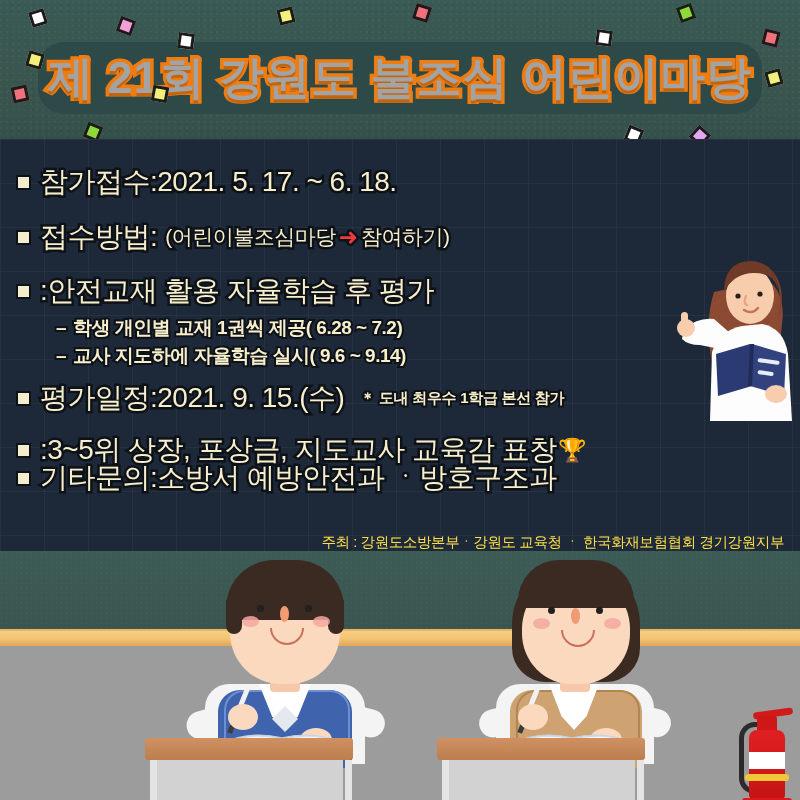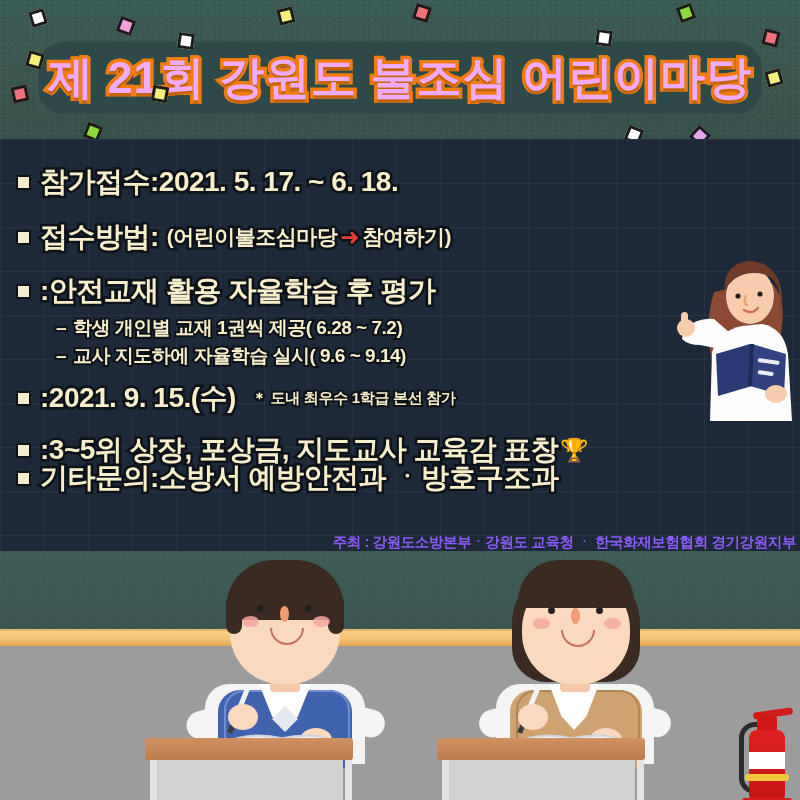--- a/index.html
+++ b/index.html
@@ -20,21 +20,21 @@
     background-size:6px 6px,7px 7px,100% 100%;
   }
   .title-plate{
     position:absolute;left:38px;top:42px;width:724px;height:72px;
     background:#2e4a48;border-radius:26px;
   }
   .title-text{
     position:absolute;left:0;top:0;width:724px;height:72px;
     display:flex;align-items:center;justify-content:center;
     font-size:45px;font-weight:bold;letter-spacing:1px;
-    color:#f0abfc;
+    color:#a3a3a3;
     -webkit-text-stroke:7px #f07c10;
     paint-order:stroke fill;
     text-shadow:0 3px 0 rgba(0,0,0,.18);
     white-space:nowrap;
   }
 
   
   .confetti{position:absolute;width:16px;height:16px;border:3px solid #1b1b1b;box-sizing:border-box;}
 
   
@@ -48,21 +48,21 @@
   }
 
   .lines{position:absolute;left:0;top:139px;width:800px;height:412px;}
 
   .row{position:absolute;display:flex;align-items:center;white-space:nowrap;}
   .bullet-sq{
     display:inline-block;width:11px;height:11px;background:#f3eccd;
     margin-right:11px;box-shadow:0 0 0 2px #0d1118;flex:none;
   }
   .maintext{
-    font-size:28px;font-weight:bold;color:#f7eecb;
+    font-size:28px;font-weight:normal;color:#f7eecb;
     -webkit-text-stroke:5px #0d1118;paint-order:stroke fill;
     letter-spacing:-.5px;
   }
   .paren{font-size:21px;}
   .arrow{color:#ef3b3b;font-size:23px;padding:0 3px;
     -webkit-text-stroke:5px #0d1118;paint-order:stroke fill;}
   .sub{
     font-size:19px;font-weight:bold;color:#f7eecb;
     -webkit-text-stroke:4px #0d1118;paint-order:stroke fill;
     letter-spacing:-.5px;
@@ -71,22 +71,22 @@
   .note{
     font-size:15px;font-weight:bold;color:#f7eecb;
     -webkit-text-stroke:4px #0d1118;paint-order:stroke fill;
     letter-spacing:-.3px;
   }
   .trophy{font-size:23px;margin-left:2px;filter:saturate(1.2);}
 
   
   .host{
     position:absolute;left:0;top:533px;width:800px;
-    text-align:right;padding-right:4px;box-sizing:border-box;
-    font-size:14.5px;font-weight:bold;color:#8b5cf6;letter-spacing:-.4px;
+    text-align:right;padding-right:16px;box-sizing:border-box;
+    font-size:14.5px;font-weight:normal;color:#fde047;letter-spacing:-.4px;
   }
 
   
   .band-bottom{position:absolute;left:0;top:551px;width:800px;height:249px;background:#9a9a9a;}
   .chalkboard{
     position:absolute;left:0;top:551px;width:800px;height:83px;
     background:
       radial-gradient(circle at 30% 40%, rgba(255,255,255,.03) 0 1px, transparent 1px),
       linear-gradient(180deg,#3d5c55,#395550);
     background-size:5px 5px,100% 100%;
@@ -197,20 +197,21 @@
       <span class="sub dash">–</span>
       <span class="sub">학생 개인별 교재 1권씩 제공( 6.28 ~ 7.2)</span>
     </div>
     <div class="row" style="left:56px;top:204px;">
       <span class="sub dash">–</span>
       <span class="sub">교사 지도하에 자율학습 실시( 9.6 ~ 9.14)</span>
     </div>
 
     <div class="row" style="left:18px;top:240px;">
       <span class="bullet-sq"></span>
+      <span class="maintext">평가일정</span>
       <span class="maintext"> : </span>
       <span class="maintext">2021. 9. 15.(수)</span>
       <span class="note" style="margin-left:16px;">＊ 도내 최우수 1학급 본선 참가</span>
     </div>
 
     <div class="row" style="left:18px;top:292px;">
       <span class="bullet-sq"></span>
       <span class="maintext"> : </span>
       <span class="maintext">3~5위 상장, 포상금, 지도교사 교육감 표창</span>
       <span class="trophy">🏆</span>

